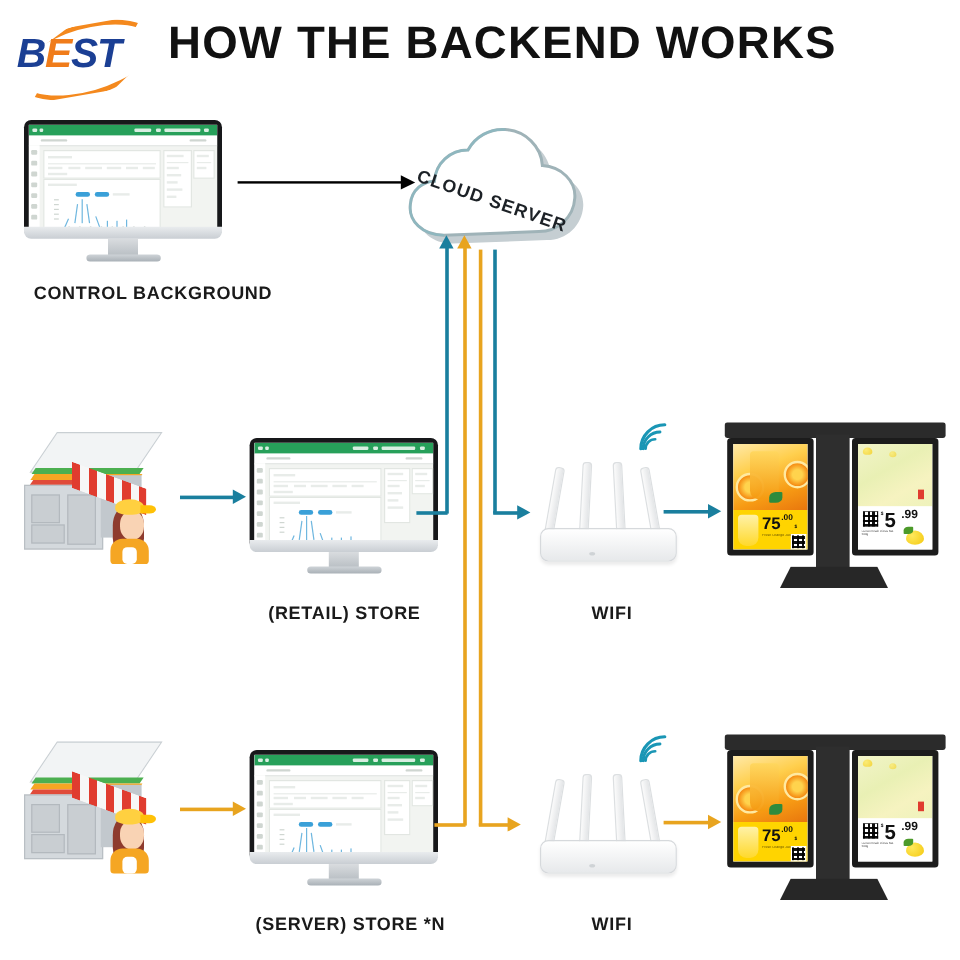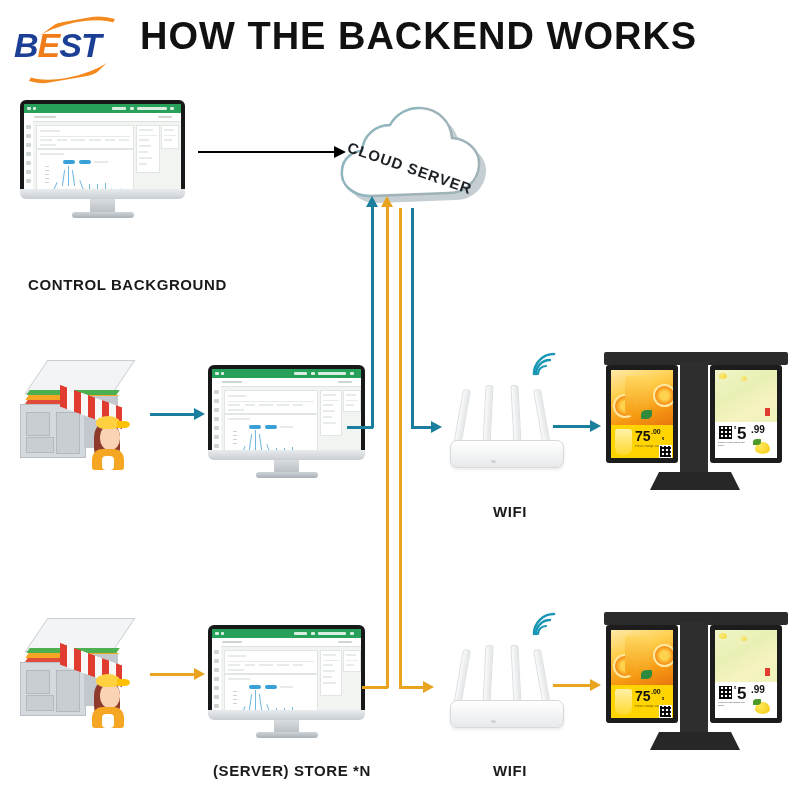--- a/index.html
+++ b/index.html
@@ -240,21 +240,21 @@
             <div class="dash-rowline" style="left:2px;top:13px;width:8px;height:2px;"></div>
           </div>
           <div class="dash-card" style="left:156px;top:21px;width:1px;height:1px;opacity:0;"></div>
         </div>
       </div>
     </div>
     <div class="mon-chin" style="top:89px;width:165px;height:10px;"></div>
     <div class="mon-neck" style="left:70px;top:99px;width:25px;height:14px;"></div>
     <div class="mon-base" style="left:52px;top:112px;width:62px;height:6px;"></div>
   </div>
-  <div class="abs cap" style="left:10px;top:236px;width:235px;margin-top:40px;">CONTROL BACKGROUND</div>
+  <div class="abs cap" style="left:10px;top:236px;width:235px;">CONTROL BACKGROUND</div>
 
   <div class="ln h-blk abs" style="left:198px;top:151px;width:138px;"></div>
   <div class="ah ah-r-blk abs" style="left:334px;top:146px;"></div>
 
   <div class="abs" id="cloud-server">
     <svg class="abs" style="left:0;top:0;" width="165" height="120" viewBox="0 0 165 120">
       <g>
         <path d="M40,104 C22,104 10,92 12,78 C13,66 23,59 32,59 C33,44 45,33 60,33
                  C66,22 78,15 91,16 C108,17 121,30 122,46 C138,47 150,59 149,73
                  C148,89 135,101 119,101 Z" fill="#c5ced2" transform="translate(7,7)"></path>
@@ -379,20 +379,21 @@
             <div class="dash-rowline" style="left:2px;top:9px;width:12px;height:1px;"></div>
             <div class="dash-rowline" style="left:2px;top:13px;width:8px;height:2px;"></div>
           </div>
         </div>
       </div>
     </div>
     <div class="mon-chin" style="top:85px;width:157px;height:10px;"></div>
     <div class="mon-neck" style="left:66px;top:95px;width:25px;height:13px;"></div>
     <div class="mon-base" style="left:48px;top:107px;width:62px;height:6px;"></div>
   </div>
+  <div class="abs cap" style="left:195px;top:503px;width:184px;">(RETAIL) STORE</div>
 
   <div class="ln h-teal abs" style="left:347px;top:426px;width:26px;"></div>
   <div class="ln h-teal abs" style="left:411px;top:426px;width:22px;"></div>
   <div class="ah ah-r-teal abs" style="left:431px;top:421px;"></div>
 
   <div class="router" style="left:450px;top:385px;width:118px;height:90px;">
     <div class="rt-ant" style="left:8px;top:4px;width:6px;height:56px;transform:rotate(10deg);"></div>
     <div class="rt-ant" style="left:34px;top:0px;width:6px;height:58px;transform:rotate(3deg);"></div>
     <div class="rt-ant" style="left:62px;top:0px;width:6px;height:58px;transform:rotate(-3deg);"></div>
     <div class="rt-ant" style="left:88px;top:4px;width:6px;height:56px;transform:rotate(-10deg);"></div>

